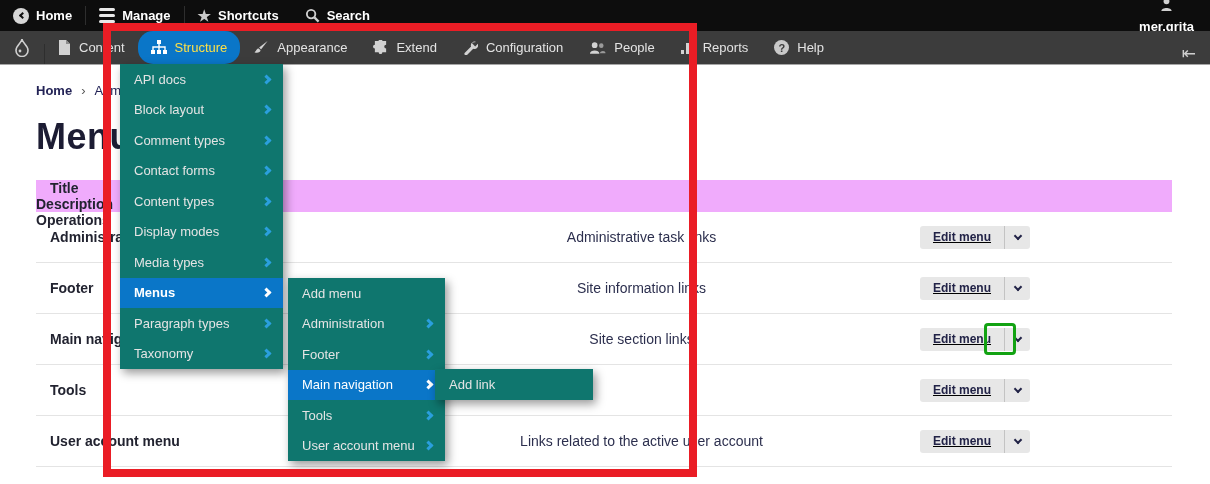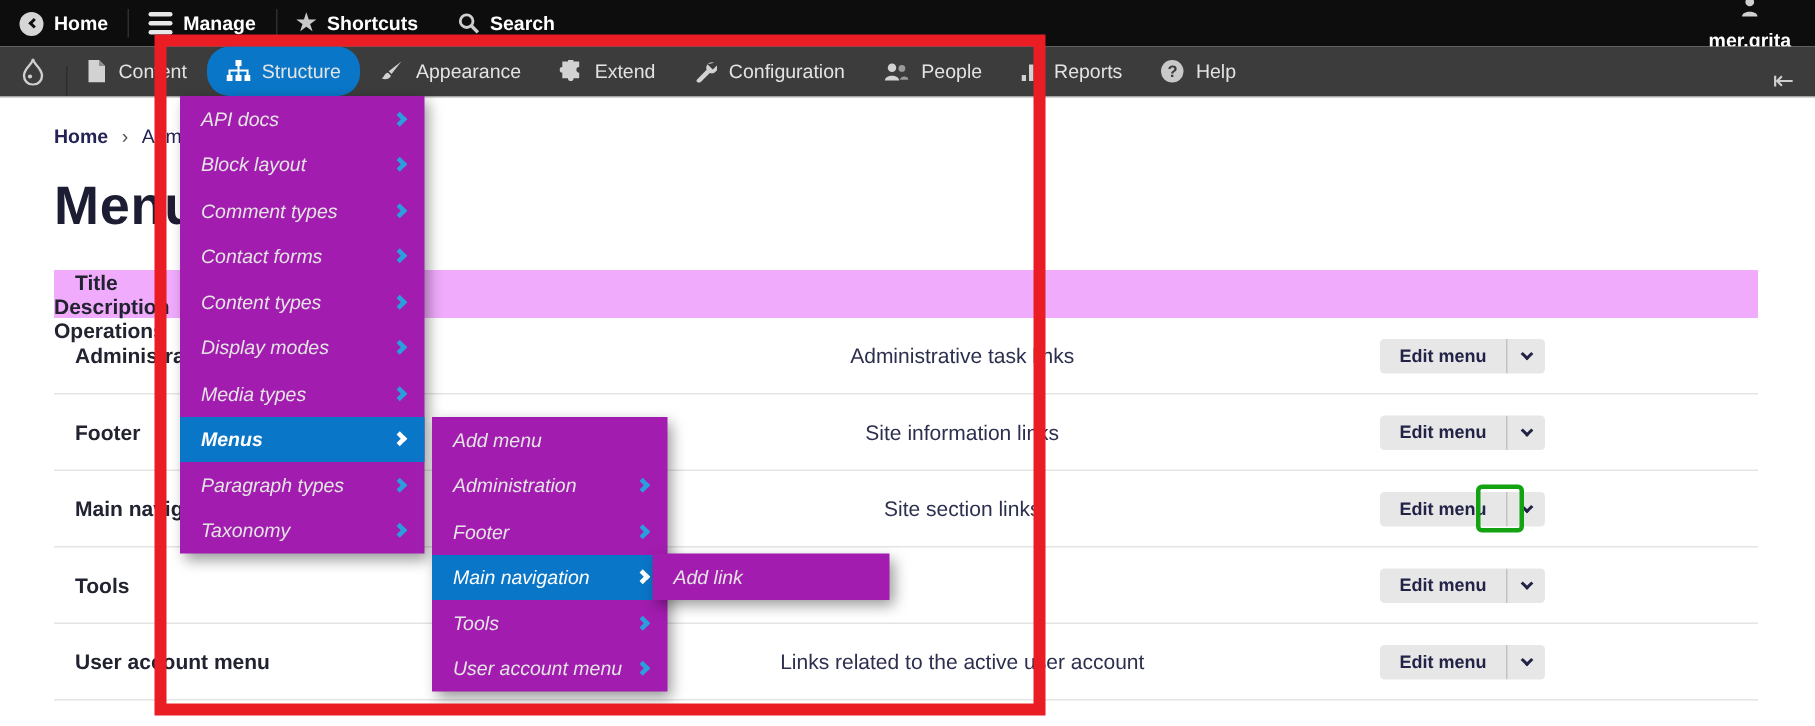--- a/index.html
+++ b/index.html
@@ -22,21 +22,21 @@
   .burger { display:flex; flex-direction:column; gap:3px; }
   .burger span { width:16px; height:3px; background:#e8e8e8; border-radius:2px; }
   .star { color:#c9c9c9; font-size:15px; line-height:1; }
 
   
   .bar2 { position:absolute; top:31px; left:0; width:100%; height:33px; background:#3c3c3c;
           display:flex; align-items:flex-end; color:#e3e3e3; z-index:10;
           box-shadow:0 1px 0 rgba(0,0,0,.35); }
   .ab-item { display:flex; align-items:center; gap:8px; padding:0 13px; height:100%;
              font-size:13px; cursor:pointer; }
-  .ab-item.active { background:#0a76c8; color:#e5e5e5;border-radius:15px; }
+  .ab-item.active { background:#0a76c8; color:#fde047;border-radius:15px; }
   .ab-logo { padding:0 14px; display:flex; align-items:center; height:100%; }
   .ab-toggle { margin-left:auto; padding:0 14px; color:#cfcfcf; font-size:17px; cursor:pointer; }
 
   
   .breadcrumb { position:absolute; left:36px; top:83px; font-size:13px; color:#232356;
                 display:flex; gap:9px; align-items:center; z-index:1; }
   .breadcrumb .crumb1 { font-weight:bold; }
   .breadcrumb .sep { color:#555; }
   .page-title { position:absolute; left:36px; top:116px; font-size:36px; font-weight:800;
                 color:#1c1c33; z-index:1; letter-spacing:.5px; }
@@ -47,31 +47,31 @@
            font-size:14px; font-weight:bold; color:#222330;flex-direction:column; }
   .trow { height:51px; display:flex; align-items:center; border-bottom:1px solid #e4e4e4;
           font-size:14px; }
   .col1 { width:327px; padding-left:14px; }
   .col2 { width:557px; }
   .col3 { width:252px; }
   .row-title { font-weight:bold; color:#222330; }
   .row-desc  { color:#2c2f4e;text-align:center; }
 
   .editbtn { display:inline-flex; height:23px; background:#e7e7e7; border-radius:3px;
-             overflow:hidden; cursor:pointer; }
+             overflow:hidden; cursor:pointer;text-decoration:underline; }
   .editbtn .lbl { padding:0 13px; font-size:12px; font-weight:bold; color:#222347;
                   display:flex; align-items:center; }
   .editbtn .tog { width:26px; border-left:1px solid #c3c3c3; display:flex;
                   align-items:center; justify-content:center; }
   .dchev { width:6px; height:6px; border-right:2px solid #222347; border-bottom:2px solid #222347;
            transform:rotate(45deg); margin-top:-3px; }
 
   
-  .panel { position:absolute; background:#a21caf; z-index:60;
-           box-shadow:3px 4px 9px rgba(0,0,0,.4);font-style:italic; }
+  .panel { position:absolute; background:#0f766e; z-index:60;
+           box-shadow:3px 4px 9px rgba(0,0,0,.4); }
   .panel-1 { left:120px; top:64px;  width:163px; }
   .panel-2 { left:288px; top:278px; width:157px; }
   .panel-3 { left:435px; top:369px; width:158px; }
   .mi { height:30.5px; display:flex; align-items:center; padding:0 14px; position:relative;
         color:#e4e4e4; font-size:13px; cursor:pointer; }
   .mi .chev { position:absolute; right:13px; width:7px; height:7px;
               border-top:3px solid #2b9fdd; border-right:3px solid #2b9fdd;
               transform:rotate(45deg); }
   .mi.active { background:#0a76c8; color:#fff; }
   .mi.active .chev { border-color:#fff; }

